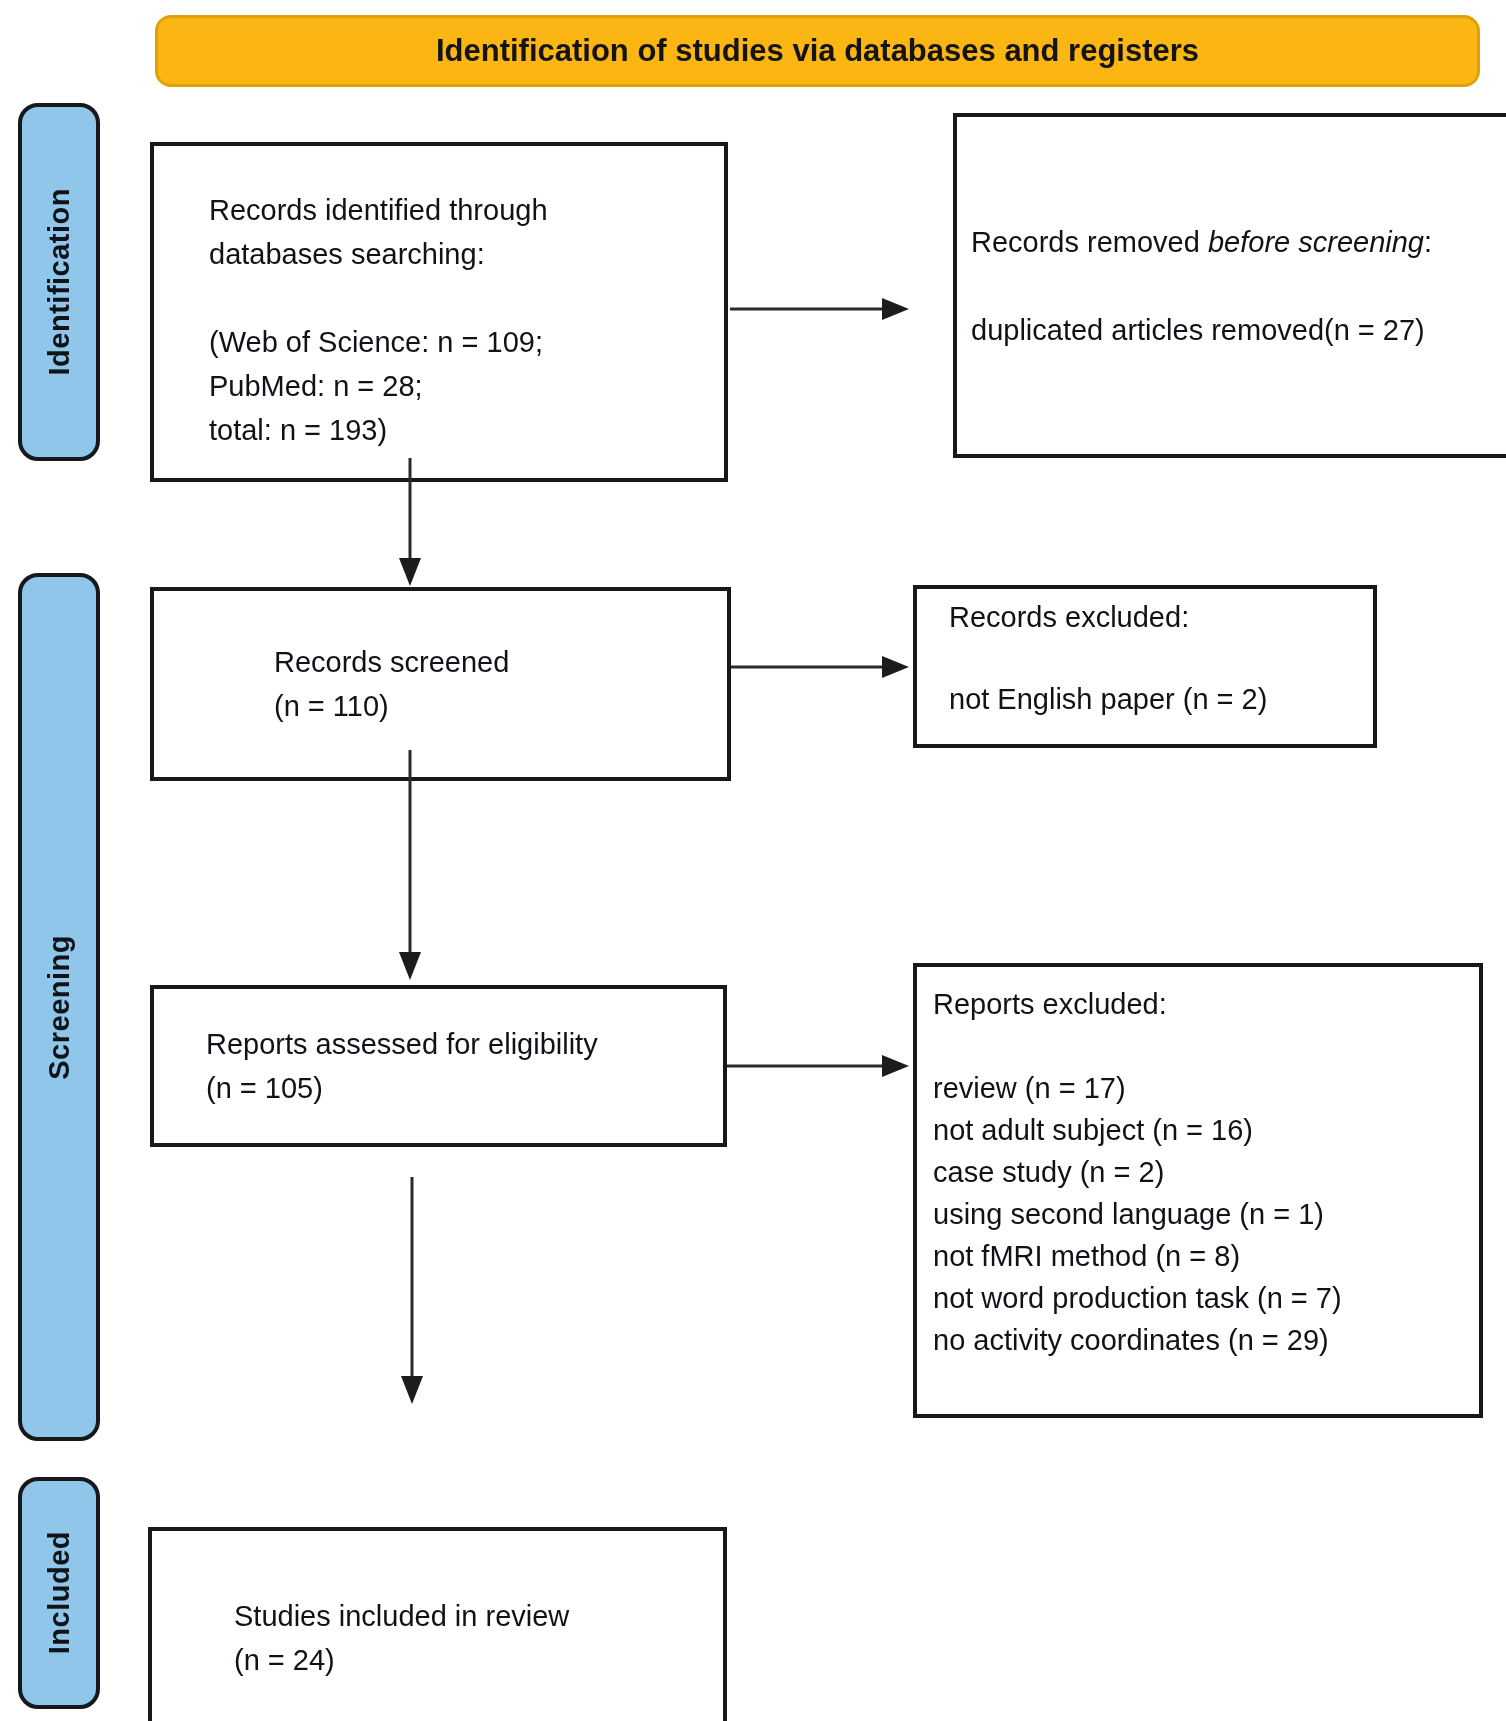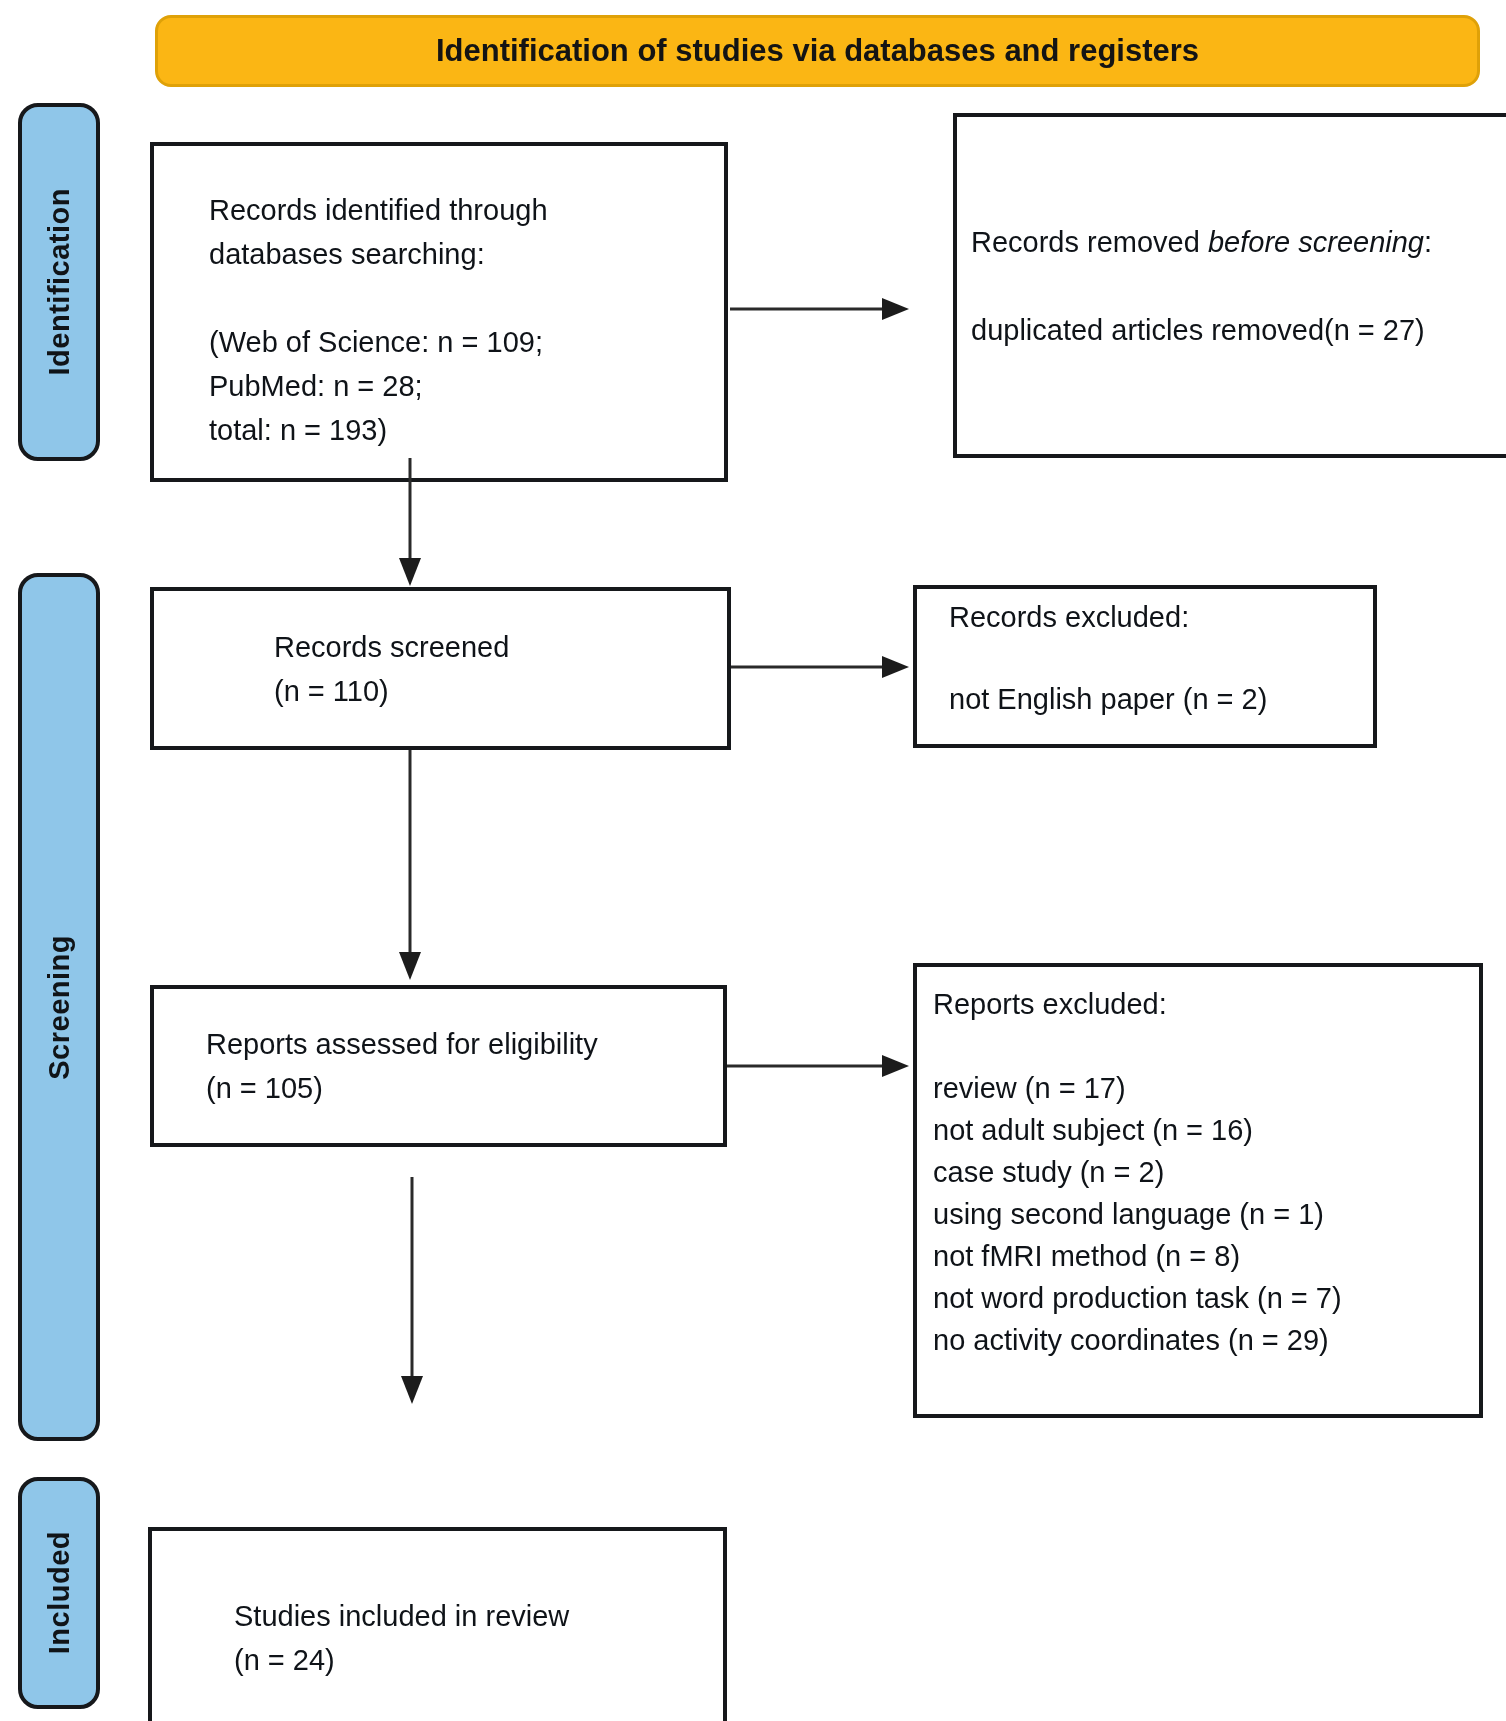--- a/index.html
+++ b/index.html
@@ -47,21 +47,21 @@
   .box {
     position:absolute;
     background:#ffffff;
     border:4px solid #16181b;
     box-sizing:border-box;
     font-size:29px; line-height:44px; color:#0f1318;
   }
   .vcenter { display:flex; flex-direction:column; justify-content:center; }
 
   #box-records-identified { left:150px; top:118px;  width:578px; height:340px; padding:42px 10px 0 55px;margin-top:24px; }
-  #box-records-screened   { left:150px; top:587px;  width:581px; height:163px; padding-left:120px; }
+  #box-records-screened   { left:150px; top:587px;  width:581px; height:194px; padding-left:120px; }
   #box-reports-assessed   { left:150px; top:985px;  width:577px; height:162px; padding-left:52px; }
   #box-studies-included   { left:148px; top:1527px; width:579px; height:222px; padding-left:82px; }
 
   #box-records-removed  { left:913px; top:113px; width:570px; height:345px; padding-left:14px;margin-left:40px;  }
   #box-records-excluded { left:913px; top:585px; width:464px; height:163px; padding:8px 8px 0 32px;  line-height:41px; }
   #box-reports-excluded { left:913px; top:963px; width:570px; height:455px; padding:16px 1px 0 16px; line-height:42px; }
 
   .ln { white-space:nowrap; }
   .italic { font-style:italic; }
 

